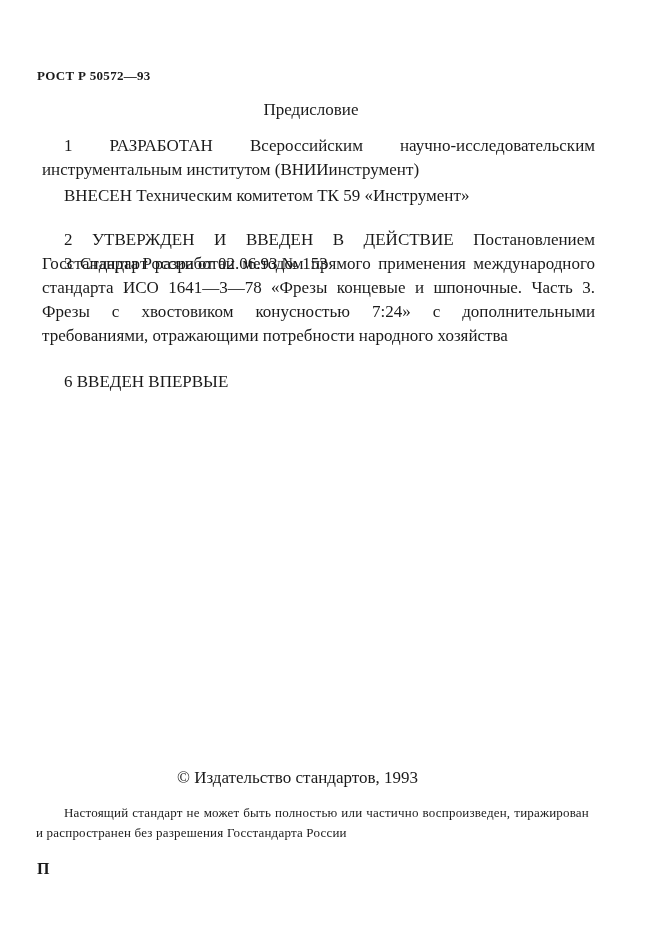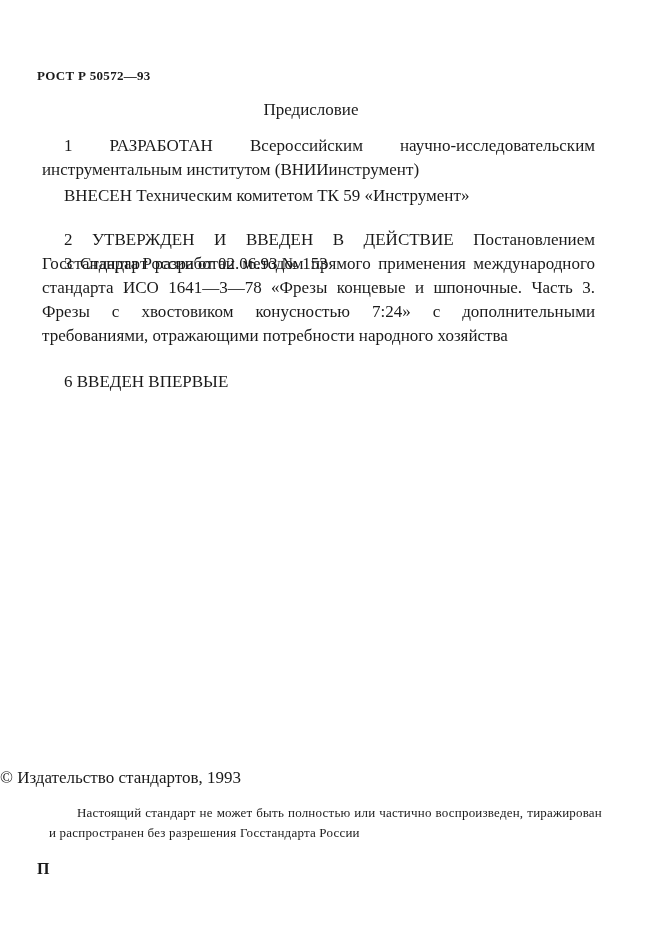--- a/index.html
+++ b/index.html
@@ -17,24 +17,24 @@
   .title {
     left: 0; width: 622px; top: 100px; text-align: center; font-size: 17px;
     padding-left: 0;
   }
   .para {
     left: 42px; width: 553px; font-size: 17px; line-height: 24px;
     text-align: justify; text-align-last: left;
   }
   .para .indent { display: inline-block; width: 22px; }
   .copyright {
-    left: 0; width: 595px; text-align: left; top: 768px; font-size: 17px;
+    left: 0; width: 595px; text-align: center; top: 768px; font-size: 17px;
   }
   .note {
-    left: 49px; width: 553px; top: 803px; font-size: 13px; line-height: 20px;
+    left: 36px; width: 553px; top: 803px; font-size: 13px; line-height: 20px;
     text-align: justify; text-align-last: left; letter-spacing: 0.2px;
   }
   .page-mark { left: 37px; top: 860px; font-size: 16px; font-weight: bold; }
 </style>
 </head>
 <body>
 
 <div class="abs header-code">РОСТ Р 50572—93</div>
 
 <div class="abs title">Предисловие</div>

